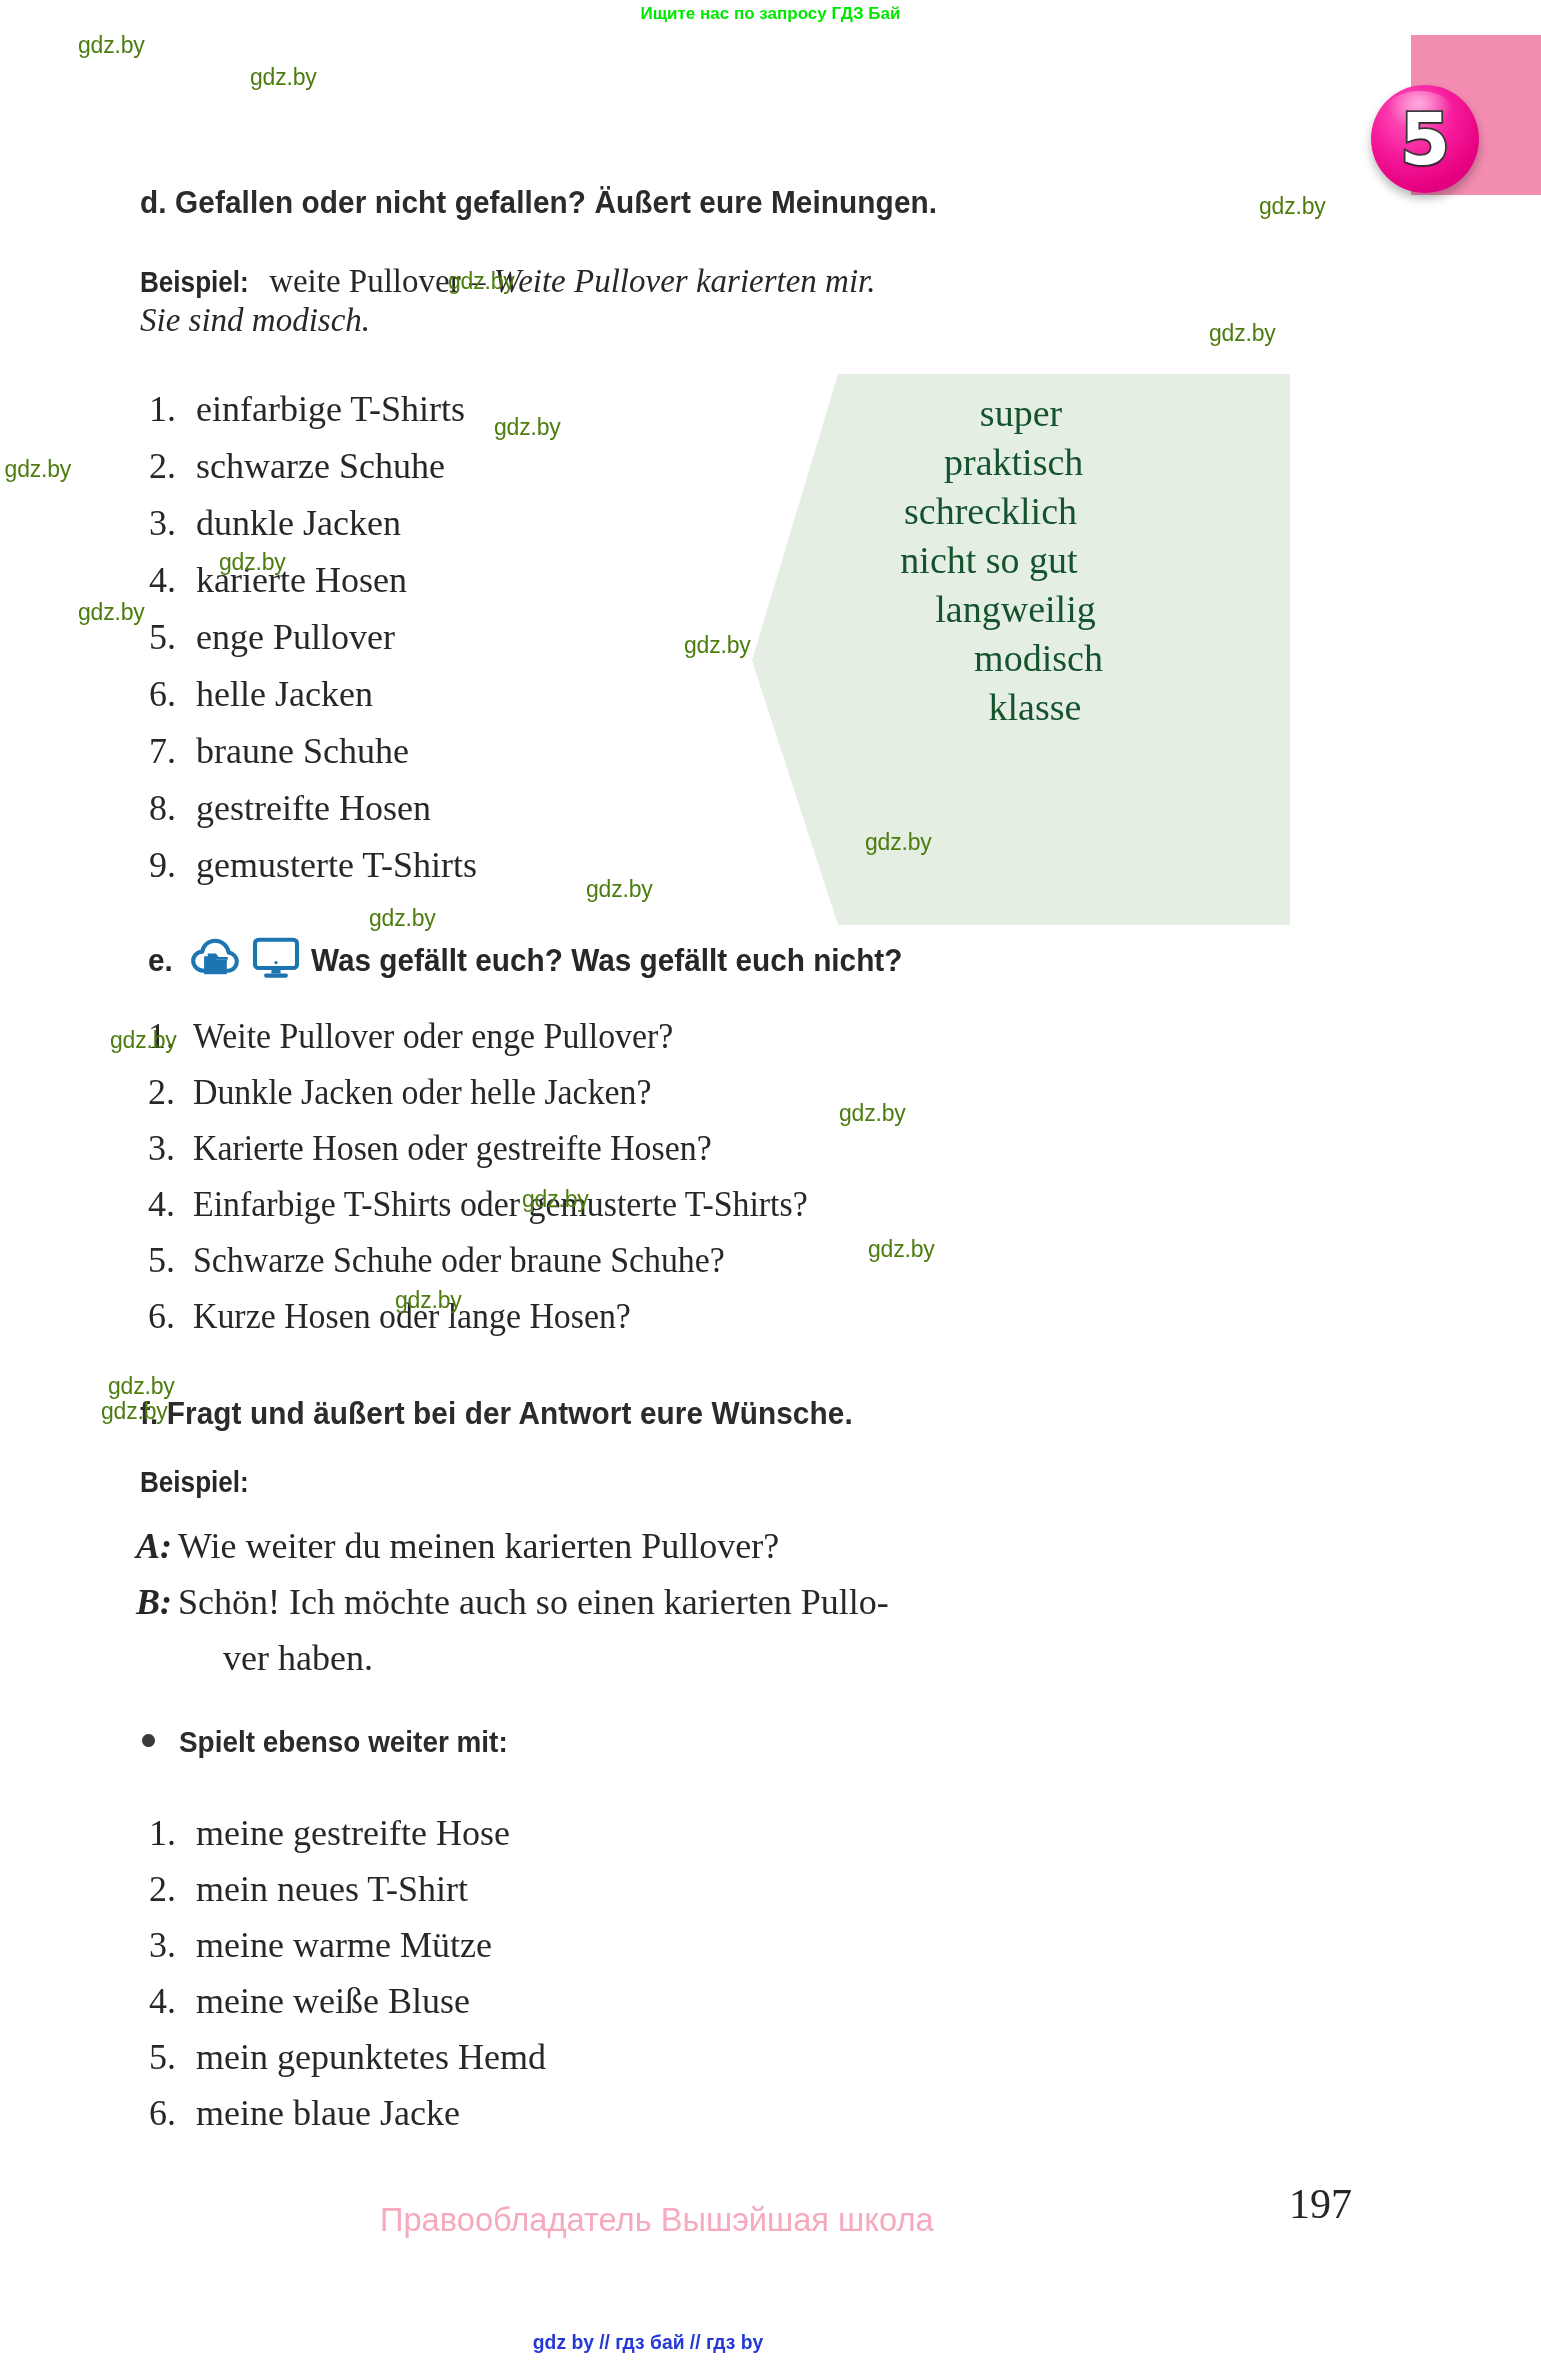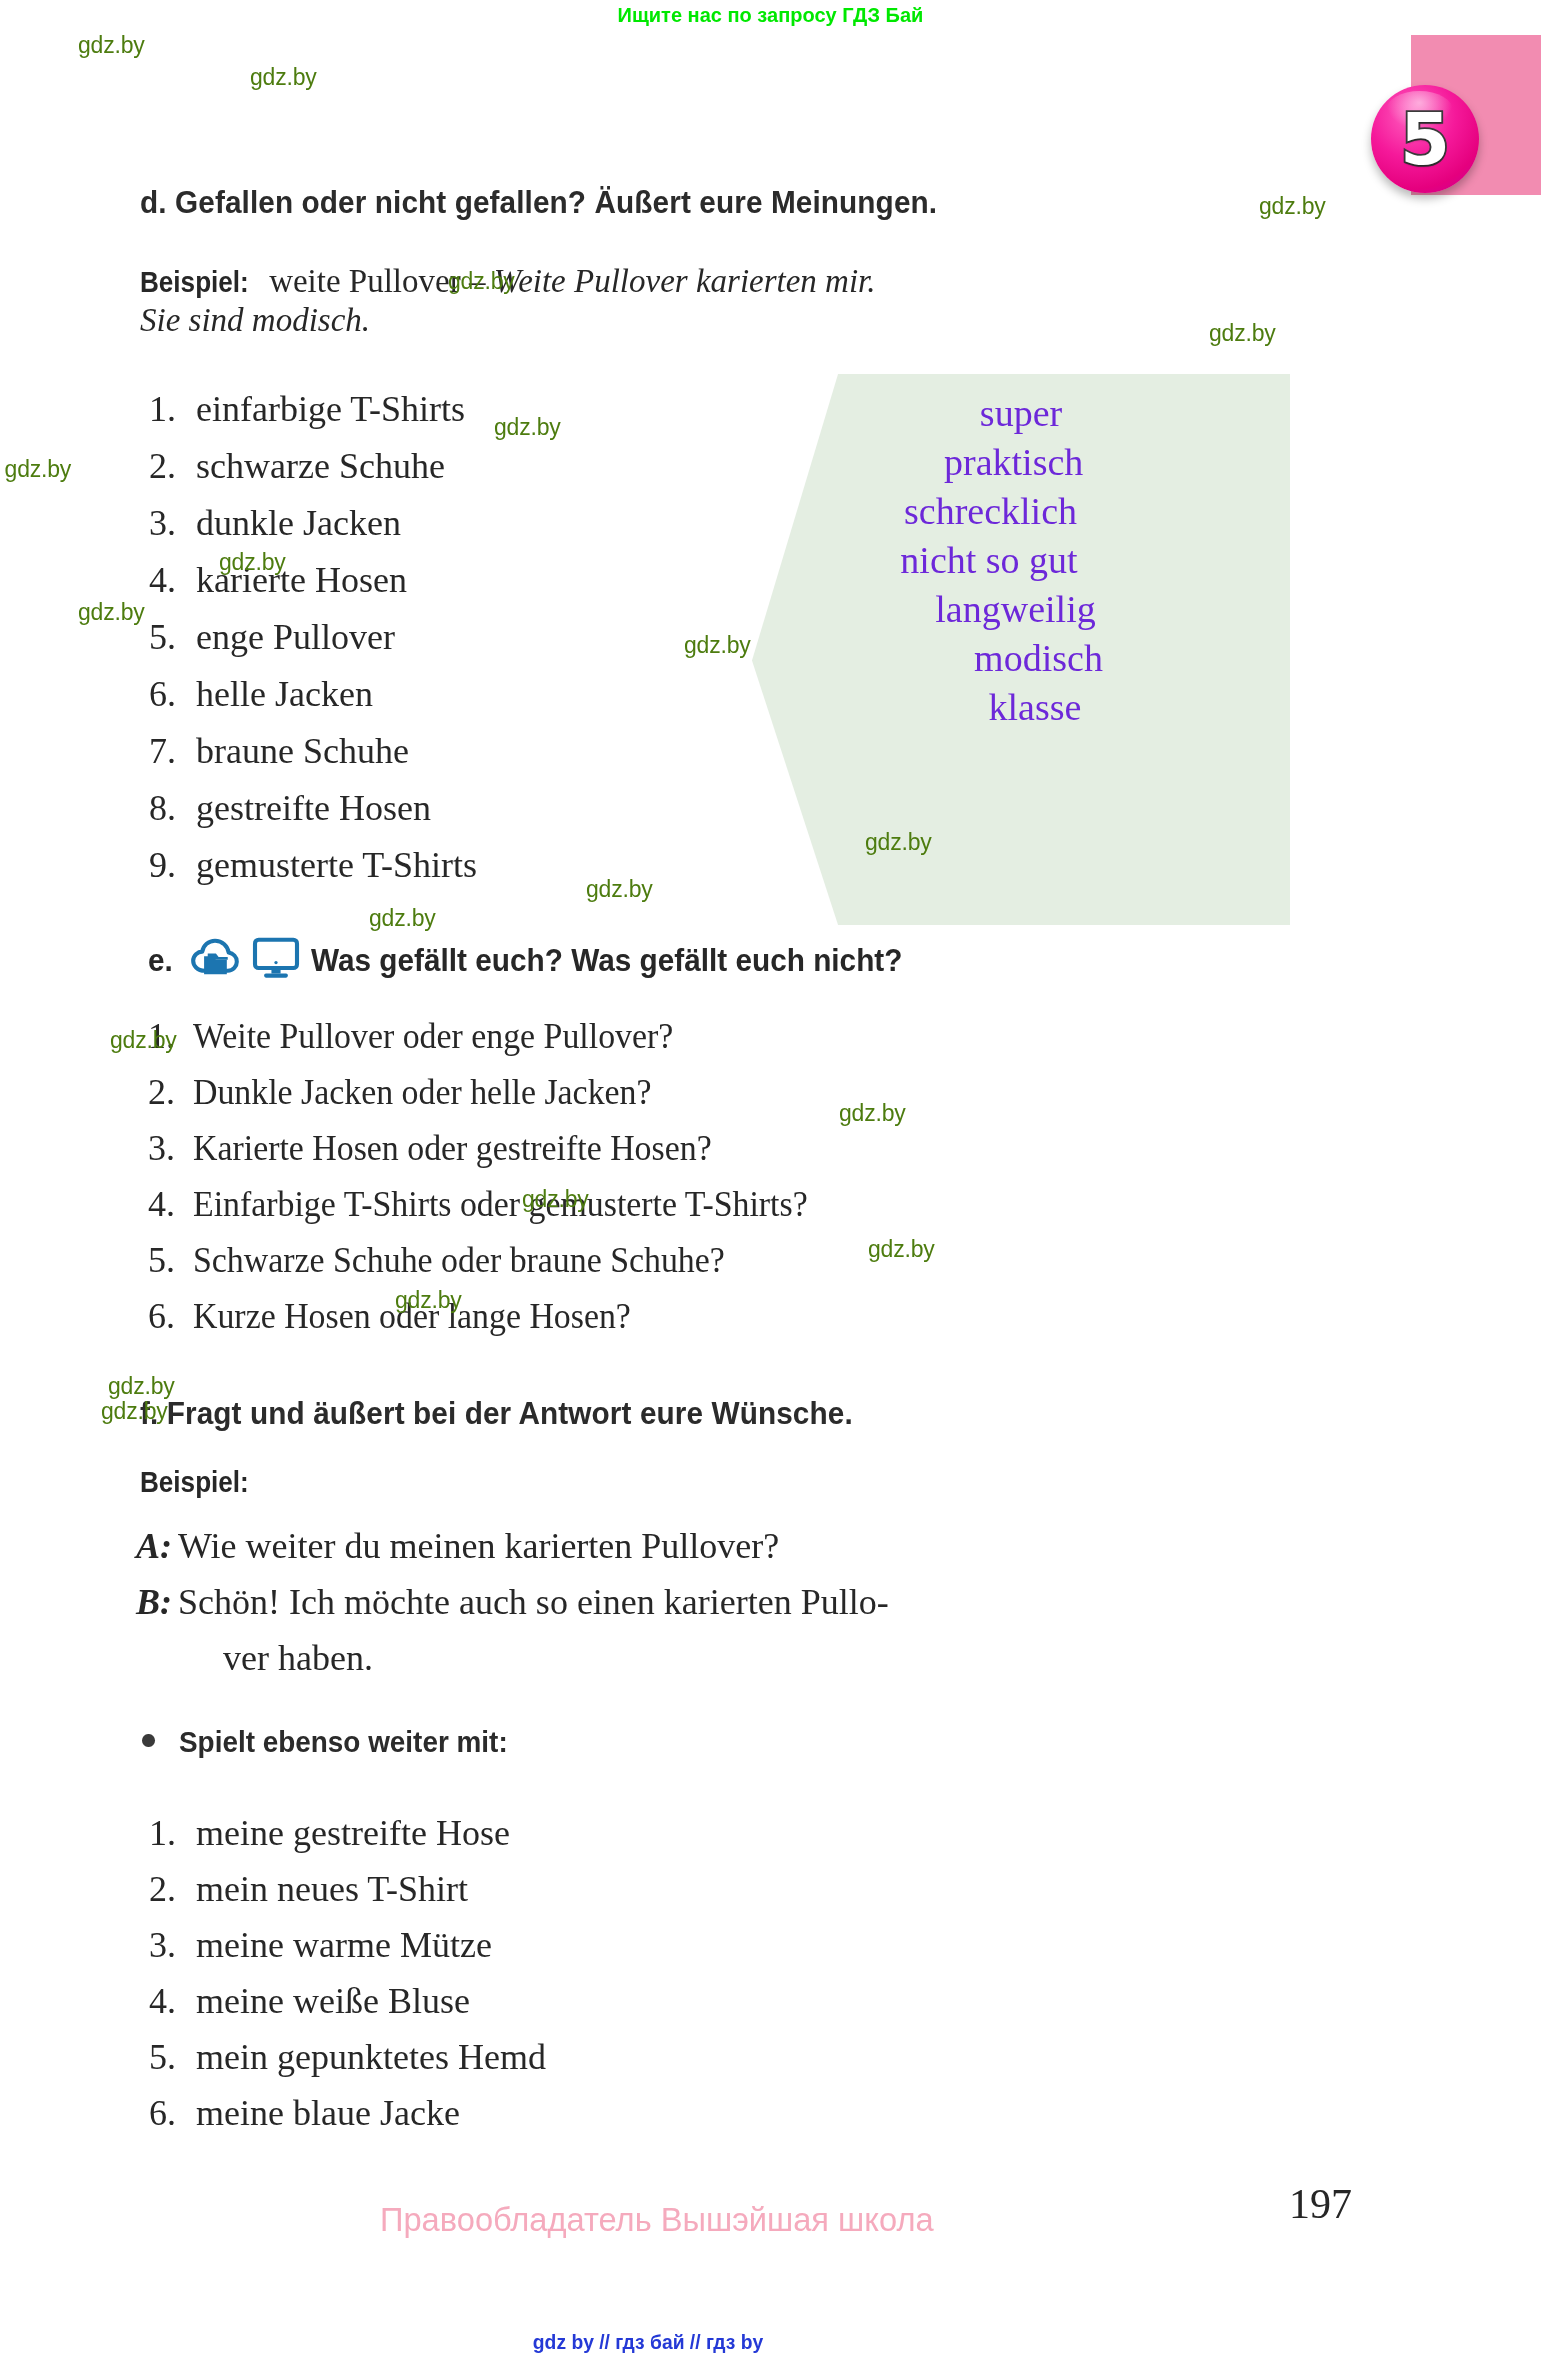--- a/index.html
+++ b/index.html
@@ -30,21 +30,21 @@
   }
 
   
   .promo {
     position: absolute;
     top: 3.7px;
     left: 0;
     width: 1541px;
     text-align: center;
     font-family: "Liberation Sans", "DejaVu Sans", sans-serif;
-    font-size: 20px;
+    font-size: 17px;
     font-weight: 600;
     color: #00e800;
     z-index: 30;
   }
 
   
   .pink-block {
     position: absolute;
     left: 1411px;
     top: 35px;
@@ -187,21 +187,21 @@
   }
   .callout .words {
     position: absolute;
     inset: 0;
     padding-top: 20px;
     display: flex;
     flex-direction: column;
     align-items: center;
     font-size: 38px;
     line-height: 1.0;
-    color: #6d28d9;
+    color: #14532d;
   }
   .callout .w { height: 49px; white-space: nowrap; }
   .callout .w1 { margin-left: 0px; }
   .callout .w2 { margin-left: -14.7px; }
   .callout .w3 { margin-left: -61px; }
   .callout .w4 { margin-left: 0px; }
   .callout .w5 { margin-left: -64px; }
   .callout .w6 { margin-left: -11px; }
   .callout .w7 { margin-left: 35px; }
   .callout .w8 { margin-left: 28px; }

